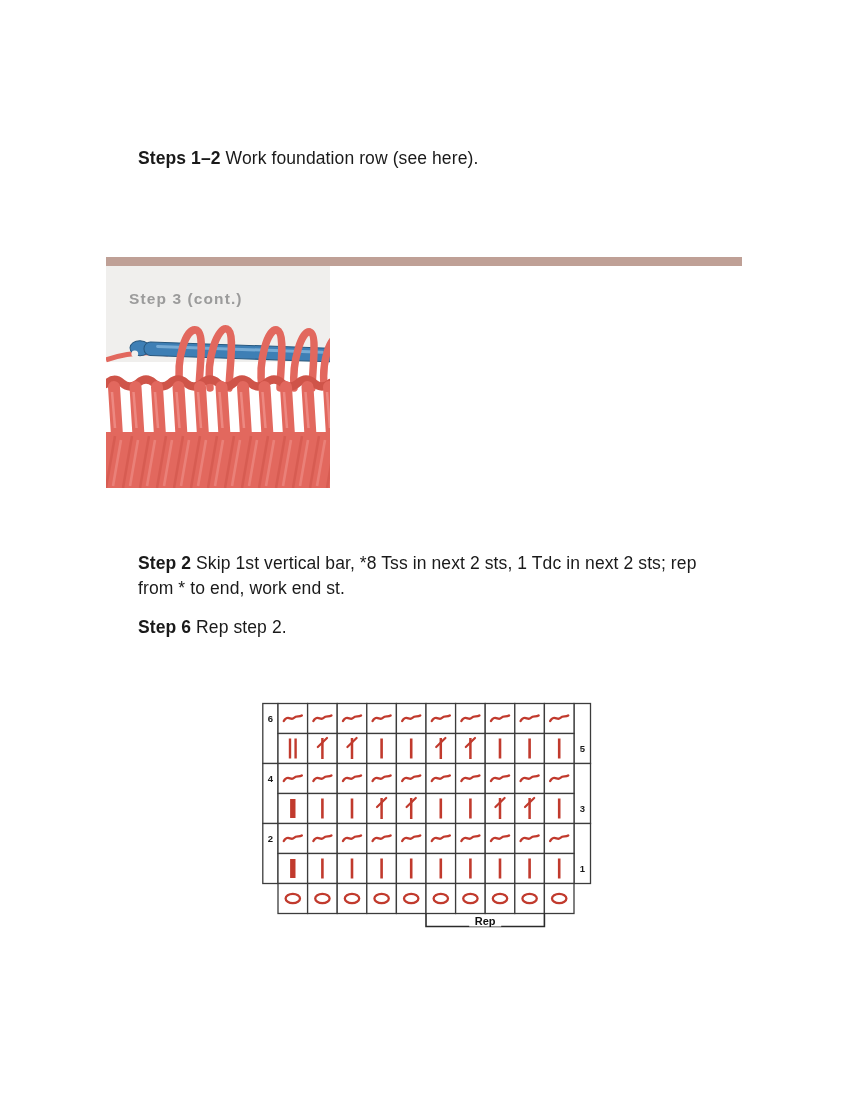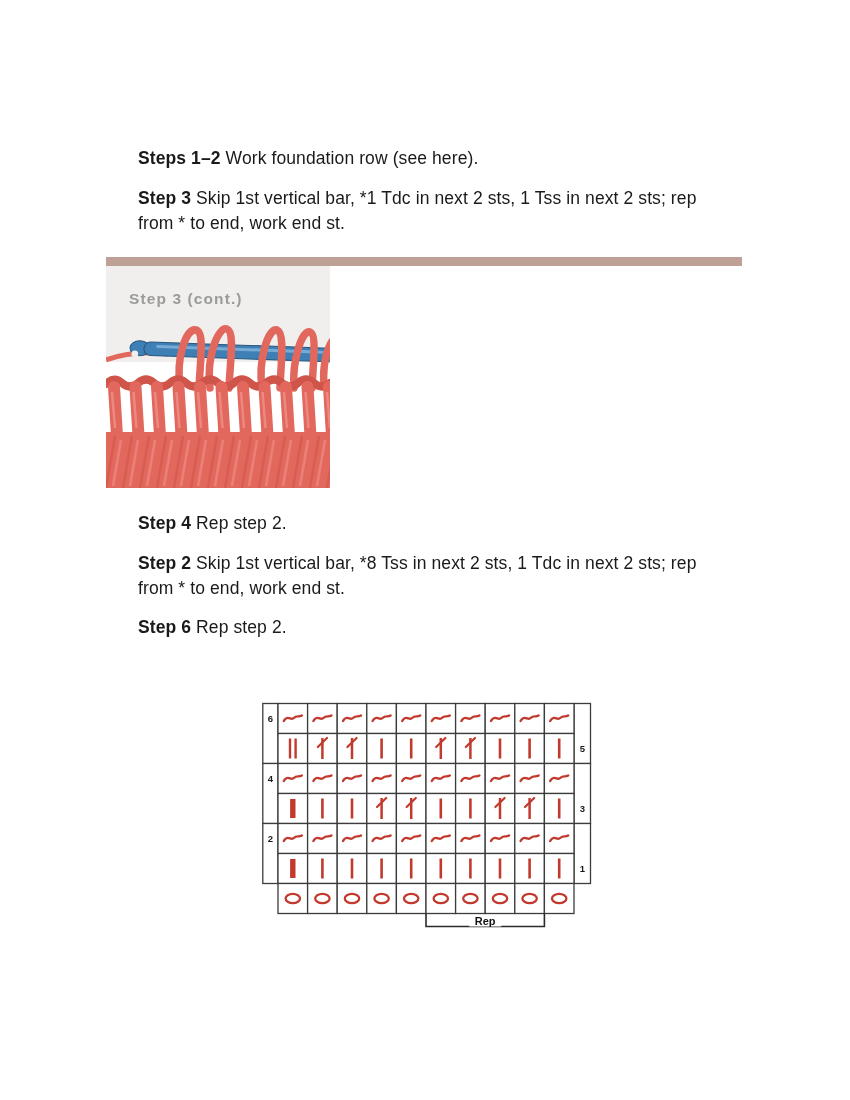--- a/index.html
+++ b/index.html
@@ -20,21 +20,20 @@
   .figure-wrap { position:absolute; left:106px; top:221px; width:224px; height:236px; }
   .chart-wrap { position:absolute; left:262px; top:657px; width:330px; height:230px; }
   svg text { font-family:"Liberation Sans", sans-serif; }
 </style>
 </head>
 <body>
 
 <div class="page">
 
   <p class="step-par" style="top:101px"><b>Steps 1–2</b> <span>Work foundation row (see here).</span></p>
-  <p class="step-par" style="top:141px"><b>Step 3</b> <span>Skip 1st vertical bar, *1 Tdc in next 2 sts, 1 Tss in next 2 sts; rep from * to end, work end st.</span></p>
 
   <div class="divider" style="background: rgb(191, 160, 150);"></div>
 
   <div class="figure-wrap">
     <svg width="224" height="222" viewBox="0 0 224 222">
       <rect x="0" y="0" width="224" height="222" fill="#f0efed"></rect>
       <rect x="0" y="96" width="224" height="126" fill="#ffffff"></rect>
       <text x="23" y="38" font-size="15.5" font-weight="bold" letter-spacing="1.1" fill="#9b9b9b">Step 3 (cont.)</text>
 
       <path d="M0,94 Q28,84 62,88" fill="none" stroke-width="5" stroke="#e2685e"></path>
@@ -106,21 +105,20 @@
             <line x1="194" y1="220" x2="202" y2="174" stroke="#f0918a" stroke-width="2.6" opacity="0.6"></line>
             <line x1="204" y1="222" x2="213" y2="170" stroke="#cf5449" stroke-width="2.6" opacity="0.55"></line>
             <line x1="211" y1="220" x2="219" y2="174" stroke="#f0918a" stroke-width="2.6" opacity="0.6"></line>
             <line x1="221" y1="222" x2="230" y2="170" stroke="#cf5449" stroke-width="2.6" opacity="0.55"></line>
             <line x1="228" y1="220" x2="236" y2="174" stroke="#f0918a" stroke-width="2.6" opacity="0.6"></line>
           </g>
       </g>
     </svg>
   </div>
 
-  <p class="step-par" style="top:466px"><b>Step 4</b> <span>Rep step 2.</span></p>
   <p class="step-par" style="top:506px"><b>Step 2</b> <span>Skip 1st vertical bar, *8 Tss in next 2 sts, 1 Tdc in next 2 sts; rep from * to end, work end st.</span></p>
   <p class="step-par" style="top:570px"><b>Step 6</b> <span>Rep step 2.</span></p>
 
   <div class="chart-wrap">
     <svg id="stitch-chart" width="330" height="230" viewBox="0 0 330 230">
         <rect x="0.8" y="1.5" width="15.2" height="60" fill="#fff" stroke="#3c3c3c" stroke-width="1.3"></rect>
         <text x="8.4" y="20" text-anchor="middle" font-size="9.5" font-weight="bold" fill="#1a1a1a">6</text>
         <rect x="0.8" y="61.5" width="15.2" height="60" fill="#fff" stroke="#3c3c3c" stroke-width="1.3"></rect>
         <text x="8.4" y="80" text-anchor="middle" font-size="9.5" font-weight="bold" fill="#1a1a1a">4</text>
         <rect x="0.8" y="121.5" width="15.2" height="60" fill="#fff" stroke="#3c3c3c" stroke-width="1.3"></rect>

